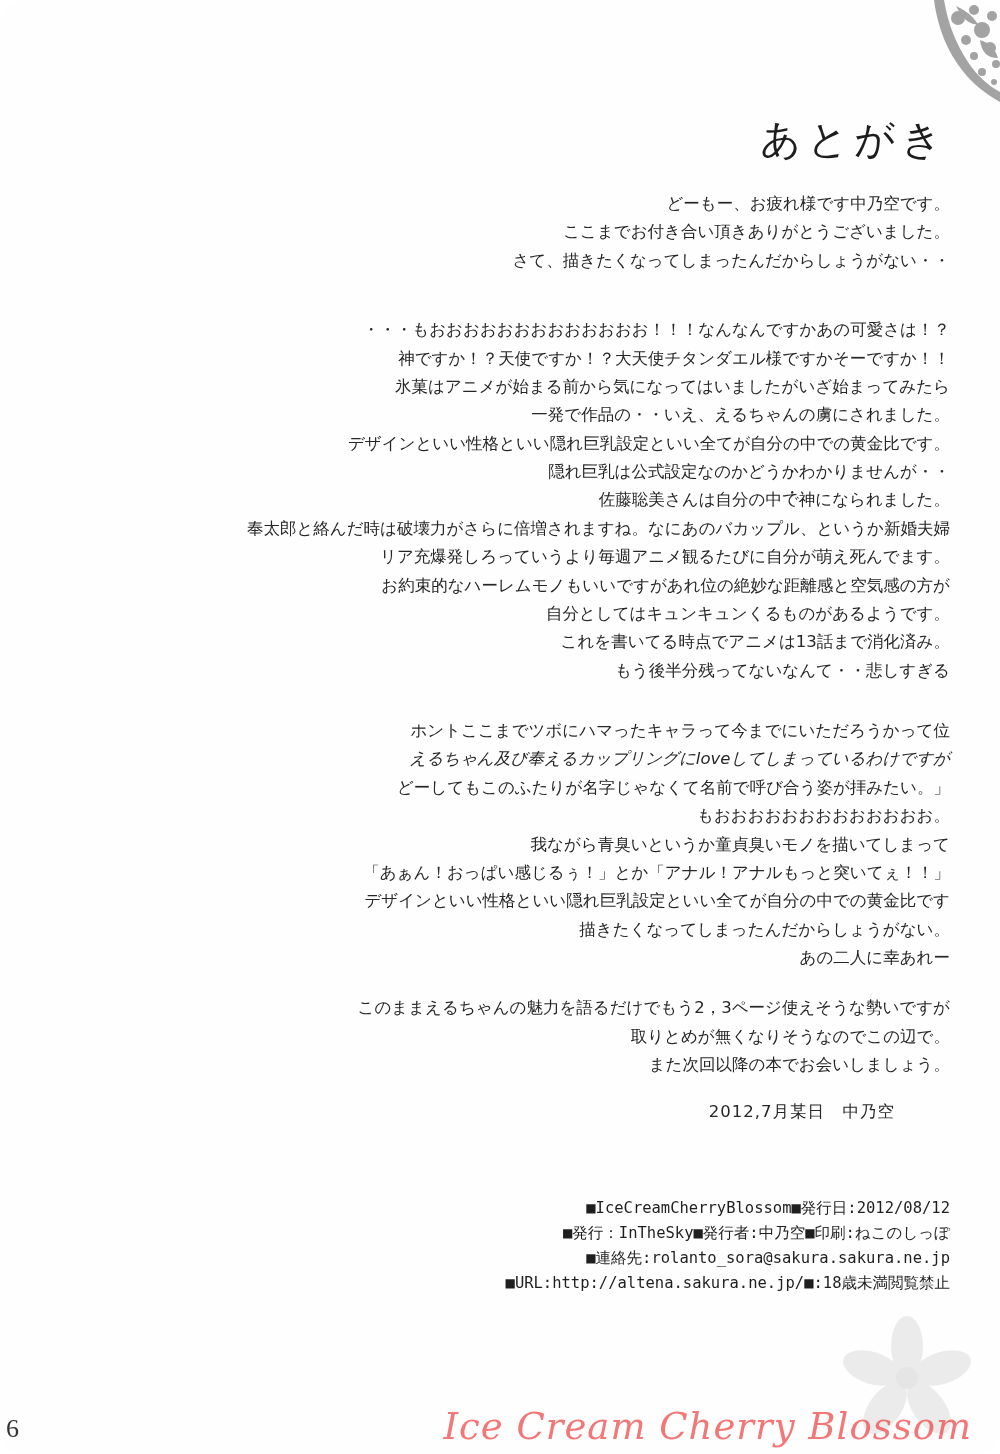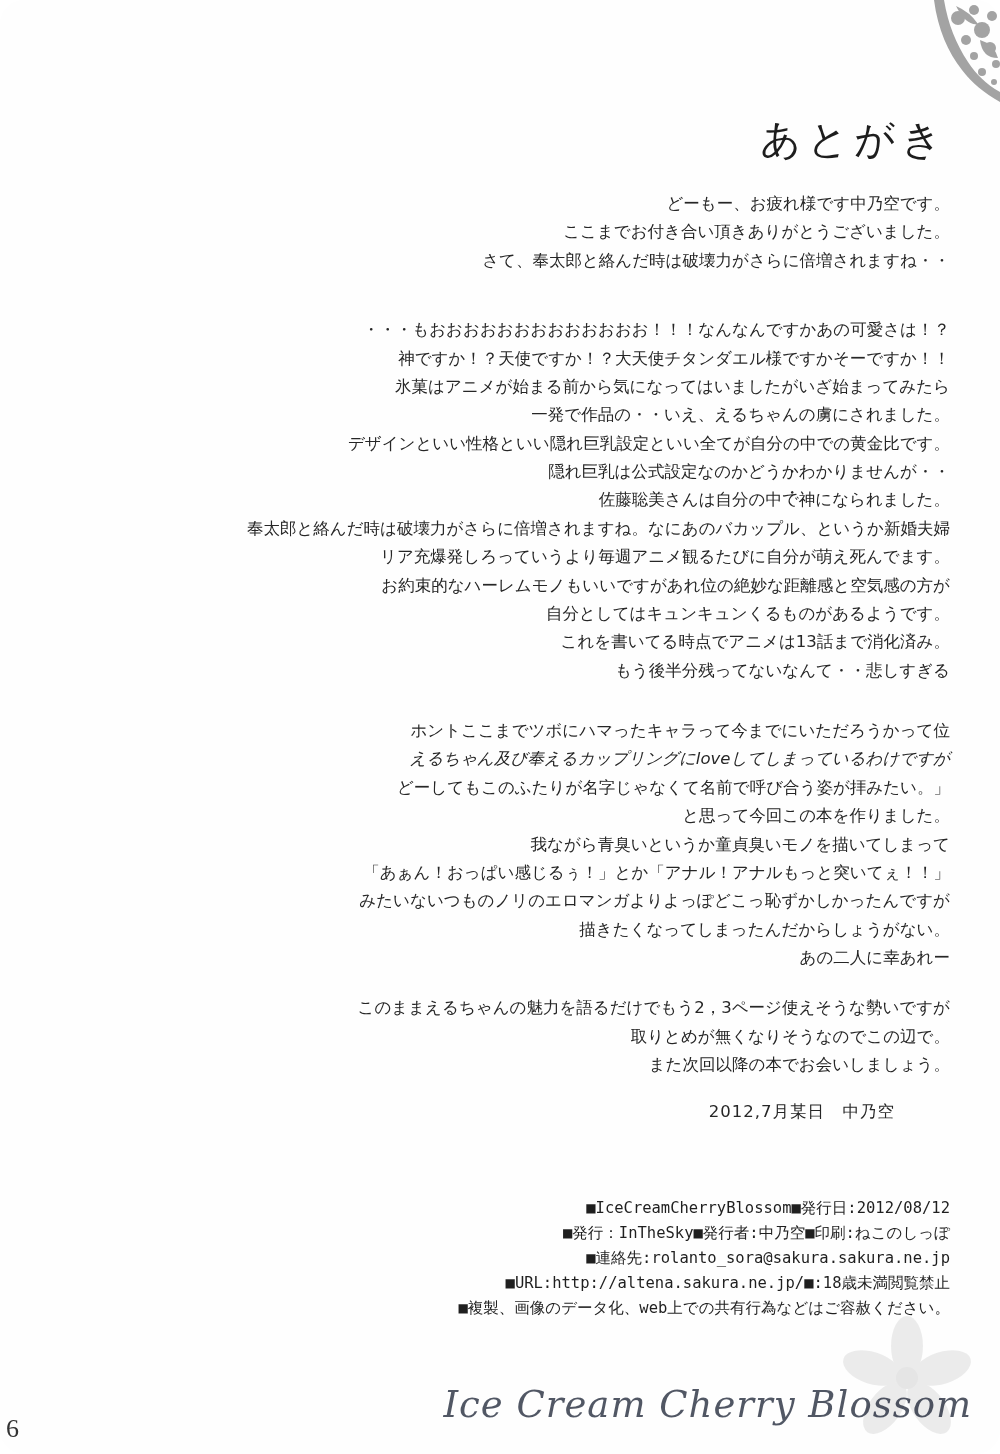--- a/index.html
+++ b/index.html
@@ -105,23 +105,23 @@
     left: 6px;
     bottom: 10px;
     font-size: 26px;
     color: #333;
     font-family: "Liberation Serif", serif;
   }
 
   .logo {
     position: absolute;
     right: 28px;
-    bottom: 28px;
+    bottom: 6px;
     font-size: 37px;
-    color: #0f172a;
+    color: #ef4444;
     opacity: 0.72;
     font-family: "DejaVu Serif", serif;
     font-style: italic;
     letter-spacing: 1px;
     white-space: nowrap;
   }
 
   .dots {
     position: absolute;
     right: 150px;
@@ -158,21 +158,21 @@
     </g>
   </svg>
 
   <div class="title">あとがき</div>
 
   <div class="body-text">
 
     <div class="para">
       <span class="line">どーもー、お疲れ様です中乃空です。</span>
       <span class="line">ここまでお付き合い頂きありがとうございました。</span>
-      <span class="line">さて、奉太郎と絡んだ時は破壊力がさらに倍増されますね・・</span>
+      <span class="line">さて、描きたくなってしまったんだからしょうがない・・</span>
     </div>
 
     <div class="dots">
       ・<br>・
     </div>
 
     <div class="para" style="margin-top:41px;">
       <span class="line">・・・もおおおおおおおおおおおおお！！！なんなんですかあの可愛さは！？</span>
       <span class="line">神ですか！？天使ですか！？大天使チタンダエル様ですかそーですか！！</span>
       <span class="line">氷菓はアニメが始まる前から気になってはいましたがいざ始まってみたら</span>
@@ -185,43 +185,42 @@
       <span class="line">お約束的なハーレムモノもいいですがあれ位の絶妙な距離感と空気感の方が</span>
       <span class="line">自分としてはキュンキュンくるものがあるようです。</span>
       <span class="line">これを書いてる時点でアニメは13話まで消化済み。</span>
       <span class="line">もう後半分残ってないなんて・・悲しすぎる</span>
     </div>
 
     <div class="para" style="margin-top:32px;">
       <span class="line">ホントここまでツボにハマったキャラって今までにいただろうかって位</span>
       <span class="line em">えるちゃん及び奉えるカップリングにloveしてしまっているわけですが</span>
       <span class="line">どーしてもこのふたりが名字じゃなくて名前で呼び合う姿が拝みたい。」</span>
-      <span class="line">と思って今回この本を作りました。</span>
+      <span class="line">もおおおおおおおおおおおおお。</span>
       <span class="line">我ながら青臭いというか童貞臭いモノを描いてしまって</span>
       <span class="line">「あぁん！おっぱい感じるぅ！」とか「アナル！アナルもっと突いてぇ！！」</span>
-      <span class="line">みたいないつものノリのエロマンガよりよっぽどこっ恥ずかしかったんですが</span>
+      <span class="line">デザインといい性格といい隠れ巨乳設定といい全てが自分の中での黄金比です</span>
       <span class="line">描きたくなってしまったんだからしょうがない。</span>
       <span class="line">あの二人に幸あれー</span>
     </div>
 
     <div class="para" style="">
       <span class="line">このままえるちゃんの魅力を語るだけでもう2，3ページ使えそうな勢いですが</span>
       <span class="line">取りとめが無くなりそうなのでこの辺で。</span>
       <span class="line">また次回以降の本でお会いしましょう。</span>
       <span class="signature">2012,7月某日　中乃空</span>
     </div>
 
   </div>
 
   <div class="colophon">
     <span class="line">■IceCreamCherryBlossom■発行日:2012/08/12</span>
     <span class="line">■発行：InTheSky■発行者:中乃空■印刷:ねこのしっぽ</span>
     <span class="line">■連絡先:rolanto_sora@sakura.sakura.ne.jp</span>
     <span class="line">■URL:http://altena.sakura.ne.jp/■:18歳未満閲覧禁止</span>
-    <span class="line">■複製、画像のデータ化、web上での共有行為などはご容赦ください。</span>
   </div>
 
   <svg class="flower" viewBox="0 0 150 130">
     <g fill="#9a9a9a">
       <ellipse cx="75" cy="40" rx="16" ry="30" transform="rotate(0 75 40)"></ellipse>
       <ellipse cx="110" cy="62" rx="16" ry="30" transform="rotate(72 110 62)"></ellipse>
       <ellipse cx="97" cy="102" rx="16" ry="30" transform="rotate(144 97 102)"></ellipse>
       <ellipse cx="53" cy="102" rx="16" ry="30" transform="rotate(216 53 102)"></ellipse>
       <ellipse cx="40" cy="62" rx="16" ry="30" transform="rotate(288 40 62)"></ellipse>
       <circle cx="75" cy="72" r="11" fill="#777"></circle>

